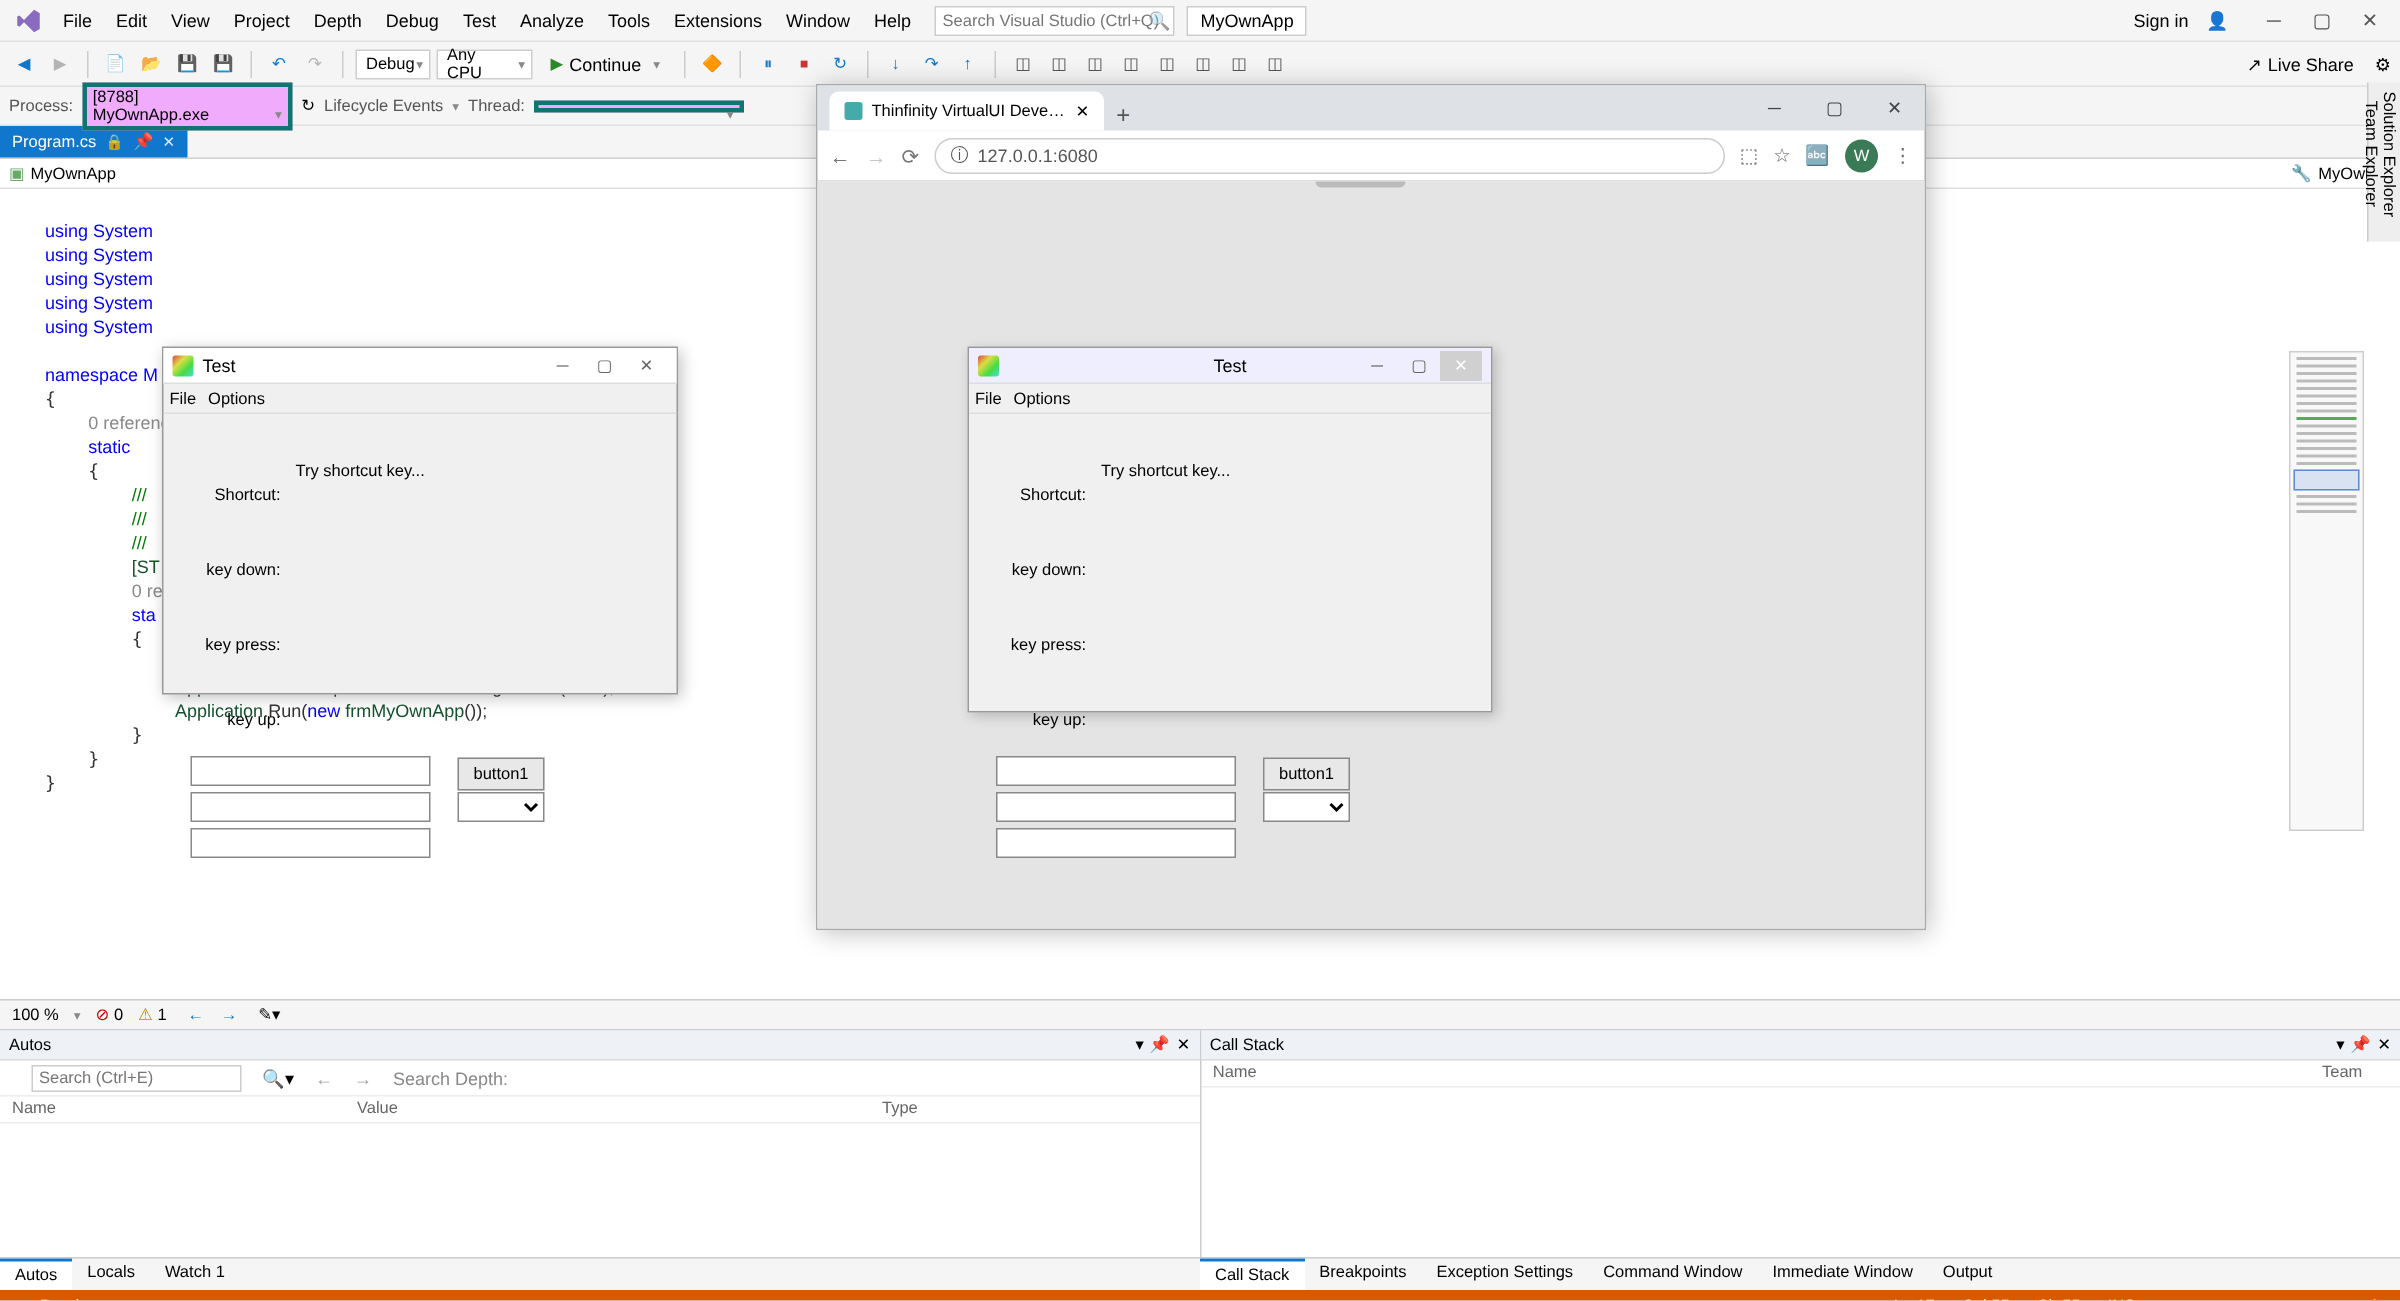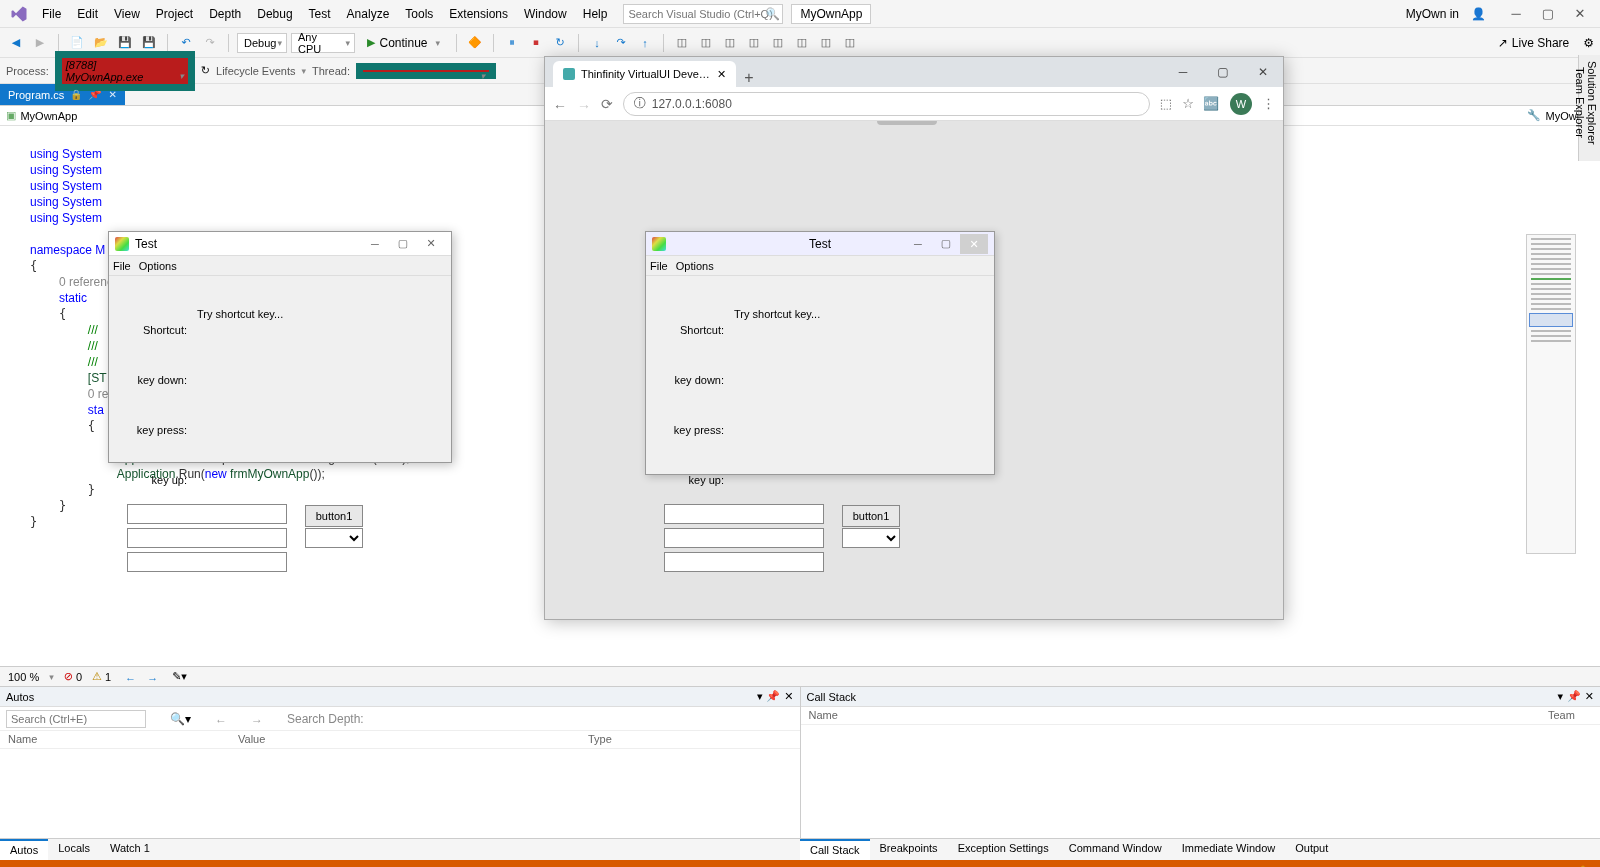--- a/index.html
+++ b/index.html
@@ -22,21 +22,21 @@
 .toolbar .tsep { width: 1px; height: 18px; background: #ccc; margin: 0 4px; }
 .toolbar .dropdown { height: 20px; border: 1px solid #ccc; padding: 0 18px 0 6px; font-size: 11px; display: flex; align-items: center; background: #fff; position: relative; }
 .toolbar .dropdown::after { content: '▾'; position: absolute; right: 4px; font-size: 9px; color: #888; }
 .toolbar .continue-btn { display: flex; align-items: center; gap: 4px; padding: 0 8px; height: 20px; }
 .toolbar .continue-btn .arrow { color: #2a8a2a; font-size: 11px; }
 .toolbar .liveshare { margin-left: auto; display: flex; align-items: center; gap: 4px; font-size: 12px; }
 
 
 .procrow { display: flex; align-items: center; height: 26px; background: #f5f5f5; padding: 0 6px; gap: 6px; border-bottom: 1px solid #e0e0e0; font-size: 11px; }
 .procrow .label { color: #555; }
-.procrow .proc-dd { border: 7px solid #0f766e; padding: 1px 20px 1px 4px; background: #b91c1c; position: relative; font-style: italic; }
+.procrow .proc-dd { border: 3px solid #0f766e; padding: 1px 20px 1px 4px; background: #f0abfc; position: relative; }
 .procrow .proc-dd::after { content: '▾'; position: absolute; right: 4px; font-size: 9px; color: #888; }
 
 
 .tab-strip { display: flex; height: 22px; background: #f5f5f5; border-bottom: 1px solid #d0d0d0; }
 .tab { display: flex; align-items: center; gap: 6px; padding: 0 8px; font-size: 11px; background: #1177cc; color: #fff; }
 .tab .pin { font-size: 10px; opacity: .85; }
 .tab .close { font-size: 10px; opacity: .85; }
 
 
 .navcrumb { display: flex; height: 20px; align-items: center; border-bottom: 1px solid #e0e0e0; font-size: 11px; }
@@ -66,21 +66,21 @@
 .zoom-row .err .red { color: #c00; }
 .zoom-row .err .yel { color: #bb8800; }
 .zoom-row .nav-arrows span { margin: 0 4px; color: #1177cc; cursor: pointer; }
 
 
 .bottom-panels { display: flex; height: 152px; border-top: 1px solid #ccc; }
 .panel { flex: 1; display: flex; flex-direction: column; border-right: 1px solid #ccc; }
 .panel:last-child { border-right: none; }
 .panel-head { display: flex; align-items: center; height: 20px; background: #eef2f6; padding: 0 6px; font-size: 11px; gap: 6px; border-bottom: 1px solid #ddd; }
 .panel-head .right { margin-left: auto; display: flex; gap: 4px; }
-.panel-search { display: flex; align-items: center; height: 24px; padding: 2px 6px; gap: 24px; border-bottom: 1px solid #eee; }
+.panel-search { display: flex; align-items: center; height: 24px; padding: 2px 21px; gap: 14px; border-bottom: 1px solid #eee; }
 .panel-search input { width: 140px; height: 18px; border: 1px solid #ccc; padding: 0 4px; font-size: 11px; }
 .panel-cols { display: flex; height: 18px; border-bottom: 1px solid #eee; font-size: 11px; color: #666; }
 .panel-cols div { padding: 2px 8px; }
 
 
 .bottom-tab-row { display: flex; height: 22px; }
 .bottom-tabs-left, .bottom-tabs-right { display: flex; flex: 1; background: #f5f5f5; border-top: 1px solid #ccc; }
 .bottom-tab { padding: 3px 10px; font-size: 11px; cursor: pointer; }
 .bottom-tab.active { background: #fff; border-top: 2px solid #1177cc; }
 
@@ -148,21 +148,21 @@
   <span class="menu-item">Test</span>
   <span class="menu-item">Analyze</span>
   <span class="menu-item">Tools</span>
   <span class="menu-item">Extensions</span>
   <span class="menu-item">Window</span>
   <span class="menu-item">Help</span>
   <input class="search-box" placeholder="Search Visual Studio (Ctrl+Q)" style="">
   <span class="search-icon">🔍</span>
   <span class="app-label">MyOwnApp</span>
   <span class="spacer"></span>
-  <span class="signin">MyOwn in</span>
+  <span class="signin">Sign in</span>
   <span style="margin-right:14px;">👤</span>
   <span class="win-ctrl">─</span>
   <span class="win-ctrl">▢</span>
   <span class="win-ctrl">✕</span>
 </div>
 
 <div class="toolbar">
   <span class="tbtn" style="color:#1177cc;">◀</span>
   <span class="tbtn" style="opacity:.4;">▶</span>
   <span class="tsep"></span>

